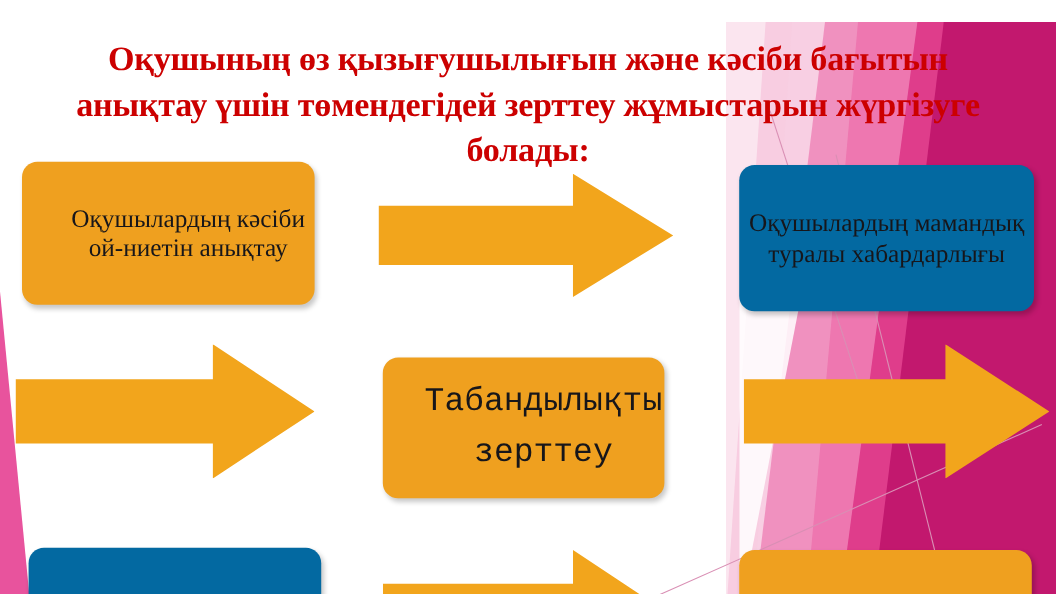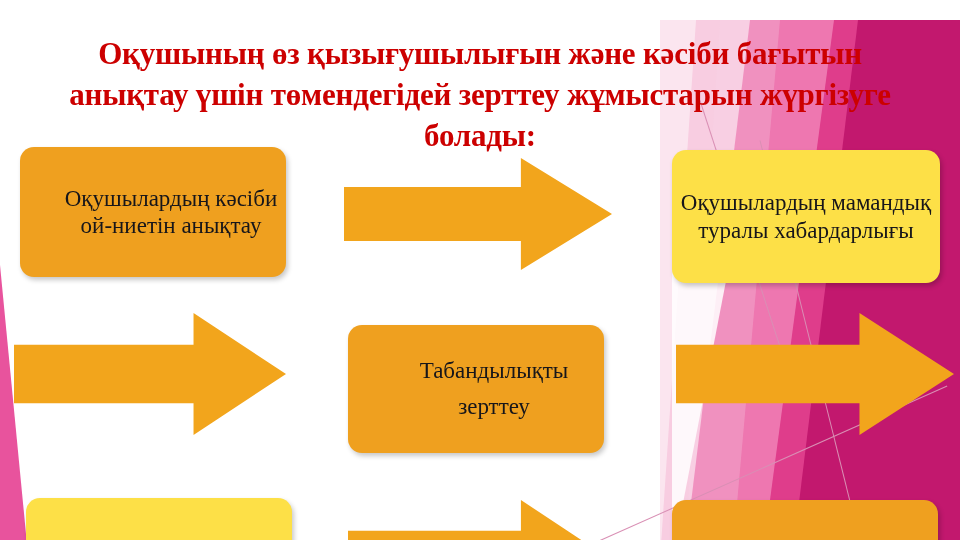--- a/index.html
+++ b/index.html
@@ -113,31 +113,31 @@
     align-items: center;
     justify-content: center;
     text-align: center;
     color: #17161a;
     box-sizing: border-box;
     padding: 4px 8px;
     z-index: 5;
     box-shadow: 2px 3px 5px rgba(0,0,0,0.22);
   }
   .box-orange { background: #EFA01F; padding-left: 44px; }
-  .box-purple { background: #fde047; }
+  .box-purple { background: #0369a1; }
   .box .txt {
     font-size: 23px;
     line-height: 1.18;
     font-family: "Liberation Serif", "DejaVu Serif", serif;
   }
 
   #box-tl { left: 20px;  top: 127px; width: 266px; height: 130px; }
   #box-tr { left: 672px; top: 130px; width: 268px; height: 133px; }
   #box-c  { left: 348px; top: 305px; width: 256px; height: 128px; }
-  #box-c .txt { font-size: 23px; line-height: 1.55; }
+  #box-c .txt { font-size: 30px; line-height: 1.55; font-family: Liberation Mono, monospace; }
   #box-bl { left: 26px;  top: 478px; width: 266px; height: 130px; }
   #box-br { left: 672px; top: 480px; width: 266px; height: 130px; }
   #box-br .txt, #box-bl .txt { font-size: 23px; }
 
   
   .arrow {
     position: absolute;
     background: #F2A51C;
     z-index: 4;
   }

